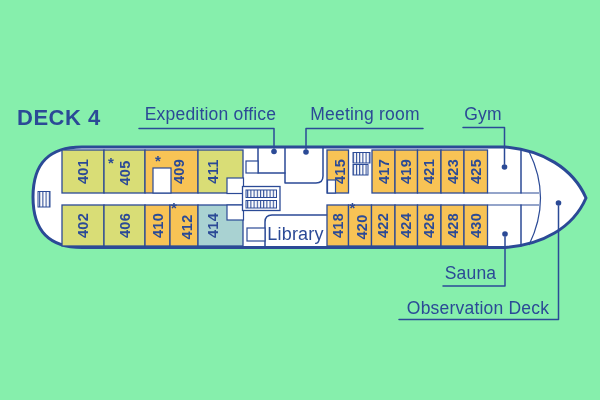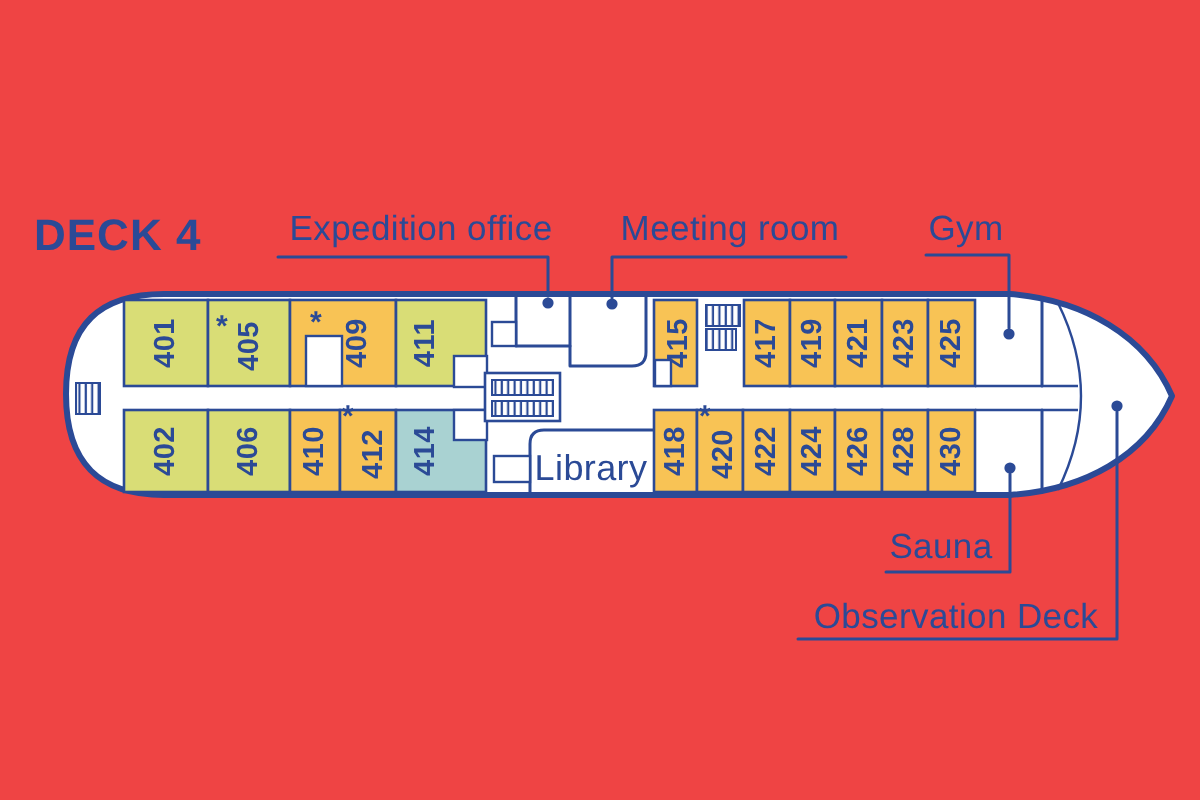--- a/index.html
+++ b/index.html
@@ -1,16 +1,16 @@
 <!DOCTYPE html>
 <html style="--line: #2b4a96; --label_text: #2b4a96; --cabin_green: #d9dd76; --cabin_orange: #f8c355; --cabin_teal: #a9d2d2; --background: #ffffff;"><head>
 <meta charset="utf-8">
 <style>
   html,body{margin:0;padding:0;background:#fff;}
-  .stage{position:relative;width:600px;height:400px;background:#ef4444;overflow:hidden;
+  .stage{position:relative;width:600px;height:400px;background:#86efac;overflow:hidden;
          font-family:"Liberation Sans", sans-serif;}
   svg{display:block;}
   svg text{font-family:"Liberation Sans", sans-serif;fill:var(--label_text,#2b4a96);}
   .deck-title{font-size:22px;font-weight:600;letter-spacing:.5px;}
   .area-label{font-size:17.5px;letter-spacing:.2px;}
   .lib-label{font-size:18px;letter-spacing:.2px;}
   .cabin-num{font-size:14.5px;font-weight:600;letter-spacing:.3px;}
   .cabin-star{font-size:15px;font-weight:700;}
   .hull{fill:#ffffff;stroke:var(--line,#2b4a96);stroke-width:3;stroke-linejoin:round;}
   .wall{fill:none;stroke:var(--line,#2b4a96);stroke-width:1.5;stroke-linejoin:round;stroke-linecap:round;}

